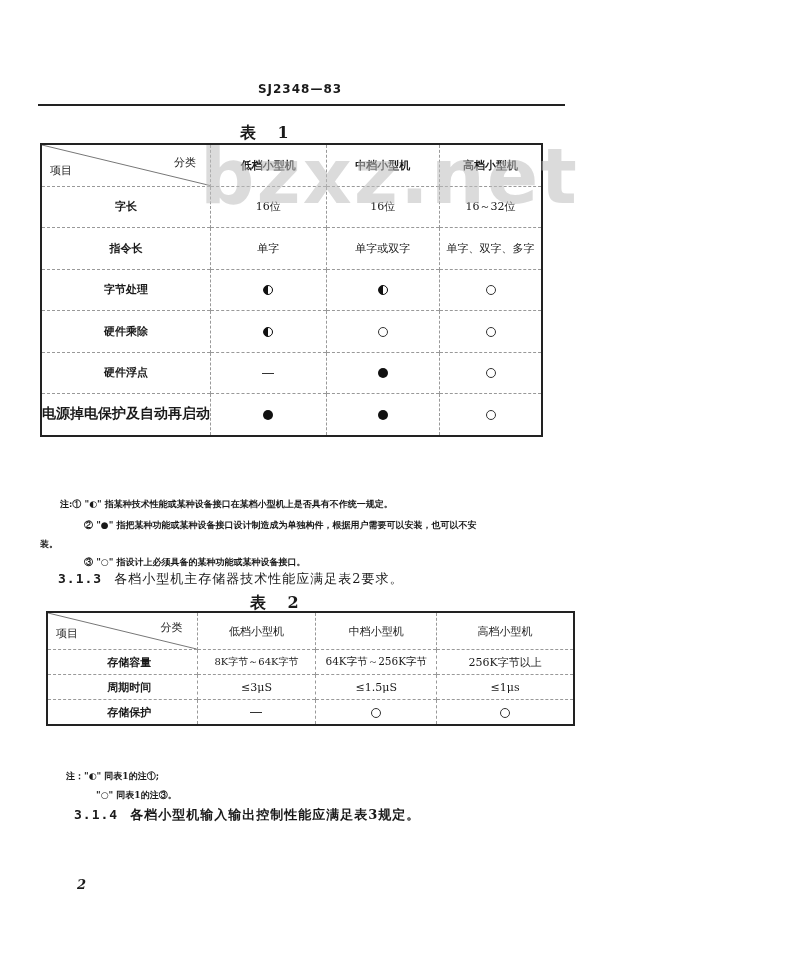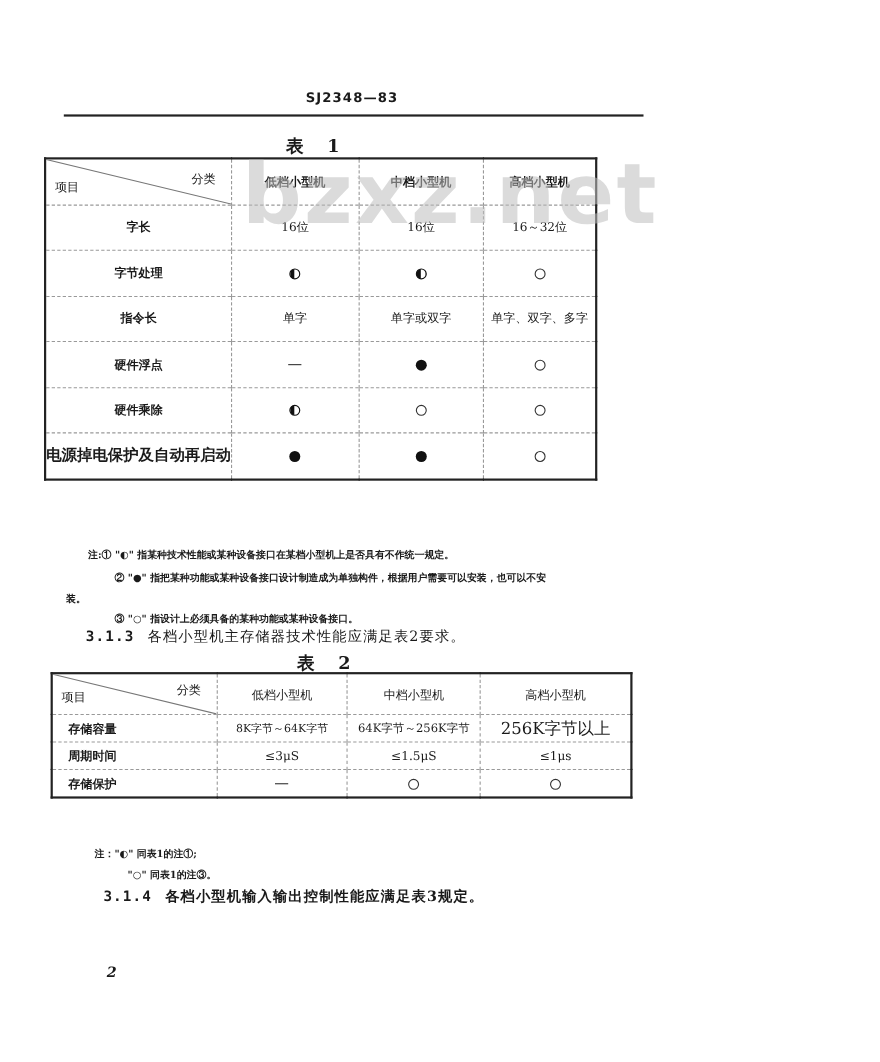--- a/index.html
+++ b/index.html
@@ -1,18 +1,18 @@
 <!DOCTYPE html>
 <html><head>
 <meta charset="utf-8">
 <style>
   html, body { margin:0; padding:0; background:#ffffff; }
   body { width:800px; height:965px; position:relative; overflow:hidden;
          font-family: "DejaVu Serif", "Liberation Serif", serif; color:#1a1a1a; }
-  .abs { position:absolute;margin-left:20px; }
+  .abs { position:absolute; }
   .doc-id { left:0; width:600px; top:82px; text-align:center; font-family:"DejaVu Sans", sans-serif;
             font-size:12px; font-weight:bold; letter-spacing:1px; }
   .hr { left:38px; width:527px; top:104px; height:0; border-top:2px solid #222; }
   .caption { font-size:16px; font-weight:bold; letter-spacing:8px; }
   table.t { position:absolute; border-collapse:collapse; font-size:11px; }
   table.t td { border-left:1px dashed #999; border-top:1px dashed #999; text-align:center;
                vertical-align:middle; padding:0; }
   table.t td:first-child { border-left:none; }
   table.t tr:first-child td { border-top:none; }
   table.t1 { left:40px; top:143px; width:503px; border-top:2px solid #222; border-bottom:2px solid #222;
@@ -22,21 +22,21 @@
              border-left:2px solid #222; border-right:2px solid #222; }
   table.t2 td { height:24px; }
   table.t2 tr:first-child td { height:36px; }
   .diag { position:relative;margin-left:26px; }
   .diag svg { position:absolute; left:0; top:0; width:100%; height:100%; }
   .diag .l { position:absolute; left:8px; bottom:8px; font-size:11px; }
   .diag .r { position:absolute; right:14px; top:10px; font-size:11px; }
   .t2 .diag .l { bottom:8px; }
   .t2 .diag .r { top:7px; }
   .rowlabel { font-weight:bold; }
-  .t2 td.rowlabel { text-align:left; padding-left:14px; }
+  .t2 td.rowlabel { text-align:center; padding-left:14px; }
   .sym { display:inline-block; width:10px; height:10px; border-radius:50%; box-sizing:border-box;
          vertical-align:middle; }
   .sym.full { background:#111; }
   .sym.empty { border:1px solid #333; background:#fff; }
   .sym.half { border:1.5px solid #111; background:linear-gradient(90deg,#111 50%,#fff 50%); }
   .sym.dash { width:12px; height:0; border-radius:0; border-top:1.5px solid #333; }
   .note { font-size:9px; font-weight:bold; }
   .para { font-size:13px; letter-spacing:1px; }
   .para .num { font-family:"DejaVu Sans Mono", monospace; font-weight:bold; margin-right:12px; }
   .watermark { left:200px; top:132px; font-family:"DejaVu Sans", sans-serif; font-weight:bold;
@@ -71,41 +71,41 @@
     <td class="rowlabel">中档小型机</td>
     <td class="rowlabel">高档小型机</td>
   </tr>
   <tr>
     <td class="rowlabel">字长</td>
     <td>16位</td>
     <td>16位</td>
     <td>16～32位</td>
   </tr>
   <tr>
+    <td class="rowlabel">指令长</td>
+    <td>单字</td>
+    <td>单字或双字</td>
+    <td>单字、双字、多字</td>
+  </tr>
+  <tr>
     <td class="rowlabel">字节处理</td>
     <td><span class="sym half"></span></td>
     <td><span class="sym half"></span></td>
     <td><span class="sym empty"></span></td>
   </tr>
   <tr>
-    <td class="rowlabel">指令长</td>
-    <td>单字</td>
-    <td>单字或双字</td>
-    <td>单字、双字、多字</td>
+    <td class="rowlabel">硬件乘除</td>
+    <td><span class="sym half"></span></td>
+    <td><span class="sym empty"></span></td>
+    <td><span class="sym empty"></span></td>
   </tr>
   <tr>
     <td class="rowlabel">硬件浮点</td>
     <td><span class="sym dash"></span></td>
     <td><span class="sym full"></span></td>
-    <td><span class="sym empty"></span></td>
-  </tr>
-  <tr>
-    <td class="rowlabel">硬件乘除</td>
-    <td><span class="sym half"></span></td>
-    <td><span class="sym empty"></span></td>
     <td><span class="sym empty"></span></td>
   </tr>
   <tr>
     <td class="rowlabel" style="font-size:14px;white-space:nowrap;">电源掉电保护及自动再启动</td>
     <td><span class="sym full"></span></td>
     <td><span class="sym full"></span></td>
     <td><span class="sym empty"></span></td>
   </tr>
 </tbody>
   </table>
@@ -140,21 +140,21 @@
       <span class="r">分类</span>
     </td>
     <td>低档小型机</td>
     <td>中档小型机</td>
     <td>高档小型机</td>
   </tr>
   <tr>
     <td class="rowlabel">存储容量</td>
     <td style="white-space:nowrap;font-size:10px;">8K字节～64K字节</td>
     <td style="white-space:nowrap;font-size:10.5px;">64K字节～256K字节</td>
-    <td style="font-size:15px;">256K字节以上</td>
+    <td style="font-size:11px;">256K字节以上</td>
   </tr>
   <tr>
     <td class="rowlabel">周期时间</td>
     <td>≤3μS</td>
     <td>≤1.5μS</td>
     <td>≤1μs</td>
   </tr>
   <tr>
     <td class="rowlabel">存储保护</td>
     <td><span class="sym dash"></span></td>

